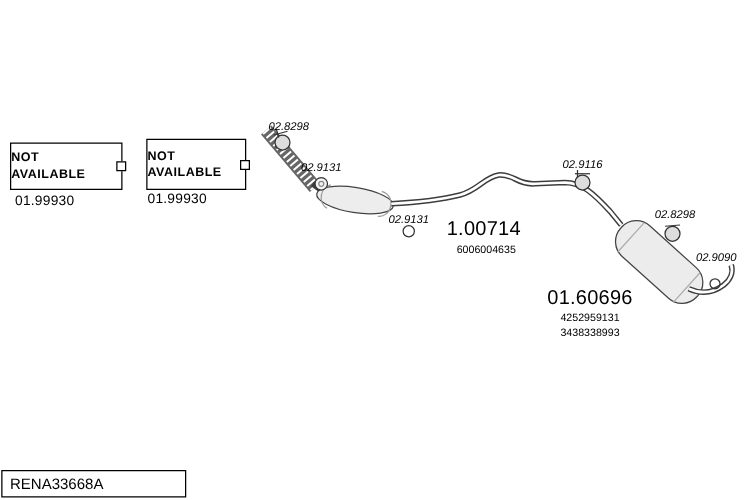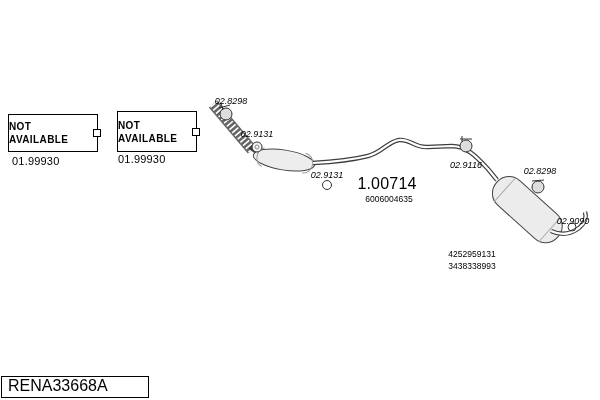--- a/index.html
+++ b/index.html
@@ -14,22 +14,22 @@
   .lbl.o { font-size:8.5px;text-align:right; }
 
   .na-box { position:absolute; border:1px solid #000; background:#fff;
             display:flex; flex-direction:column; align-items:flex-start; justify-content:center; gap:2px; }
   .na-line { font-size:10px; font-weight:bold; letter-spacing:0.4px; }
   .na-tab { position:absolute; right:-4px; top:50%; margin-top:-4px; width:8px; height:8px;
             background:#fff; border:1px solid #000; }
   .part-num { position:absolute; font-size:11px; letter-spacing:0.2px; color:#000; }
 
   .ref-box { position:absolute; left:1px; top:376px; width:148px; height:22px;
-             border:1px solid #000; background:#fff; display:flex; 
-             padding-left:6px; font-size:16px; }
+             border:1px solid #000; background:#fff; display:flex; align-items:center;
+             padding-left:6px; font-size:12px; }
 
   .pipe-outer { fill:none; stroke:#3d3d3d; stroke-width:4.5; }
   .pipe-inner { fill:none; stroke:#ffffff; stroke-width:2.2; }
 </style>
 </head>
 <body>
 
 <div class="stage">
 
   <svg class="art" width="600" height="400" viewBox="0 0 600 400">
@@ -106,26 +106,27 @@
 
   <span class="lbl s" style="left:231px; top:96px;">02.8298</span>
 
   <span class="lbl s" style="left:257px; top:129px;">02.9131</span>
 
   <span class="lbl s" style="left:327px; top:170px;">02.9131</span>
 
   <span class="lbl b" style="left:387px; top:175px;">1.00714</span>
   <span class="lbl o" style="left:389px; top:194px;">6006004635</span>
 
-  <span class="lbl s" style="left:466px; top:126px;margin-top:34px;">02.9116</span>
+  <span class="lbl s" style="left:466px; top:126px;">02.9116</span>
 
   <span class="lbl s" style="left:540px; top:166px;">02.8298</span>
 
+  <span class="lbl b" style="left:472px; top:230px;">01.60696</span>
   <span class="lbl o" style="left:472px; top:249px;">4252959131</span>
   <span class="lbl o" style="left:472px; top:261px;">3438338993</span>
 
-  <span class="lbl s" style="left:573px; top:216px;">02.9090</span>
+  <span class="lbl s" style="left:573px; top:201px;">02.9090</span>
 
   <div class="ref-box">
     <span>RENA33668A</span>
   </div>
 
 </div>
 
 </body></html>

